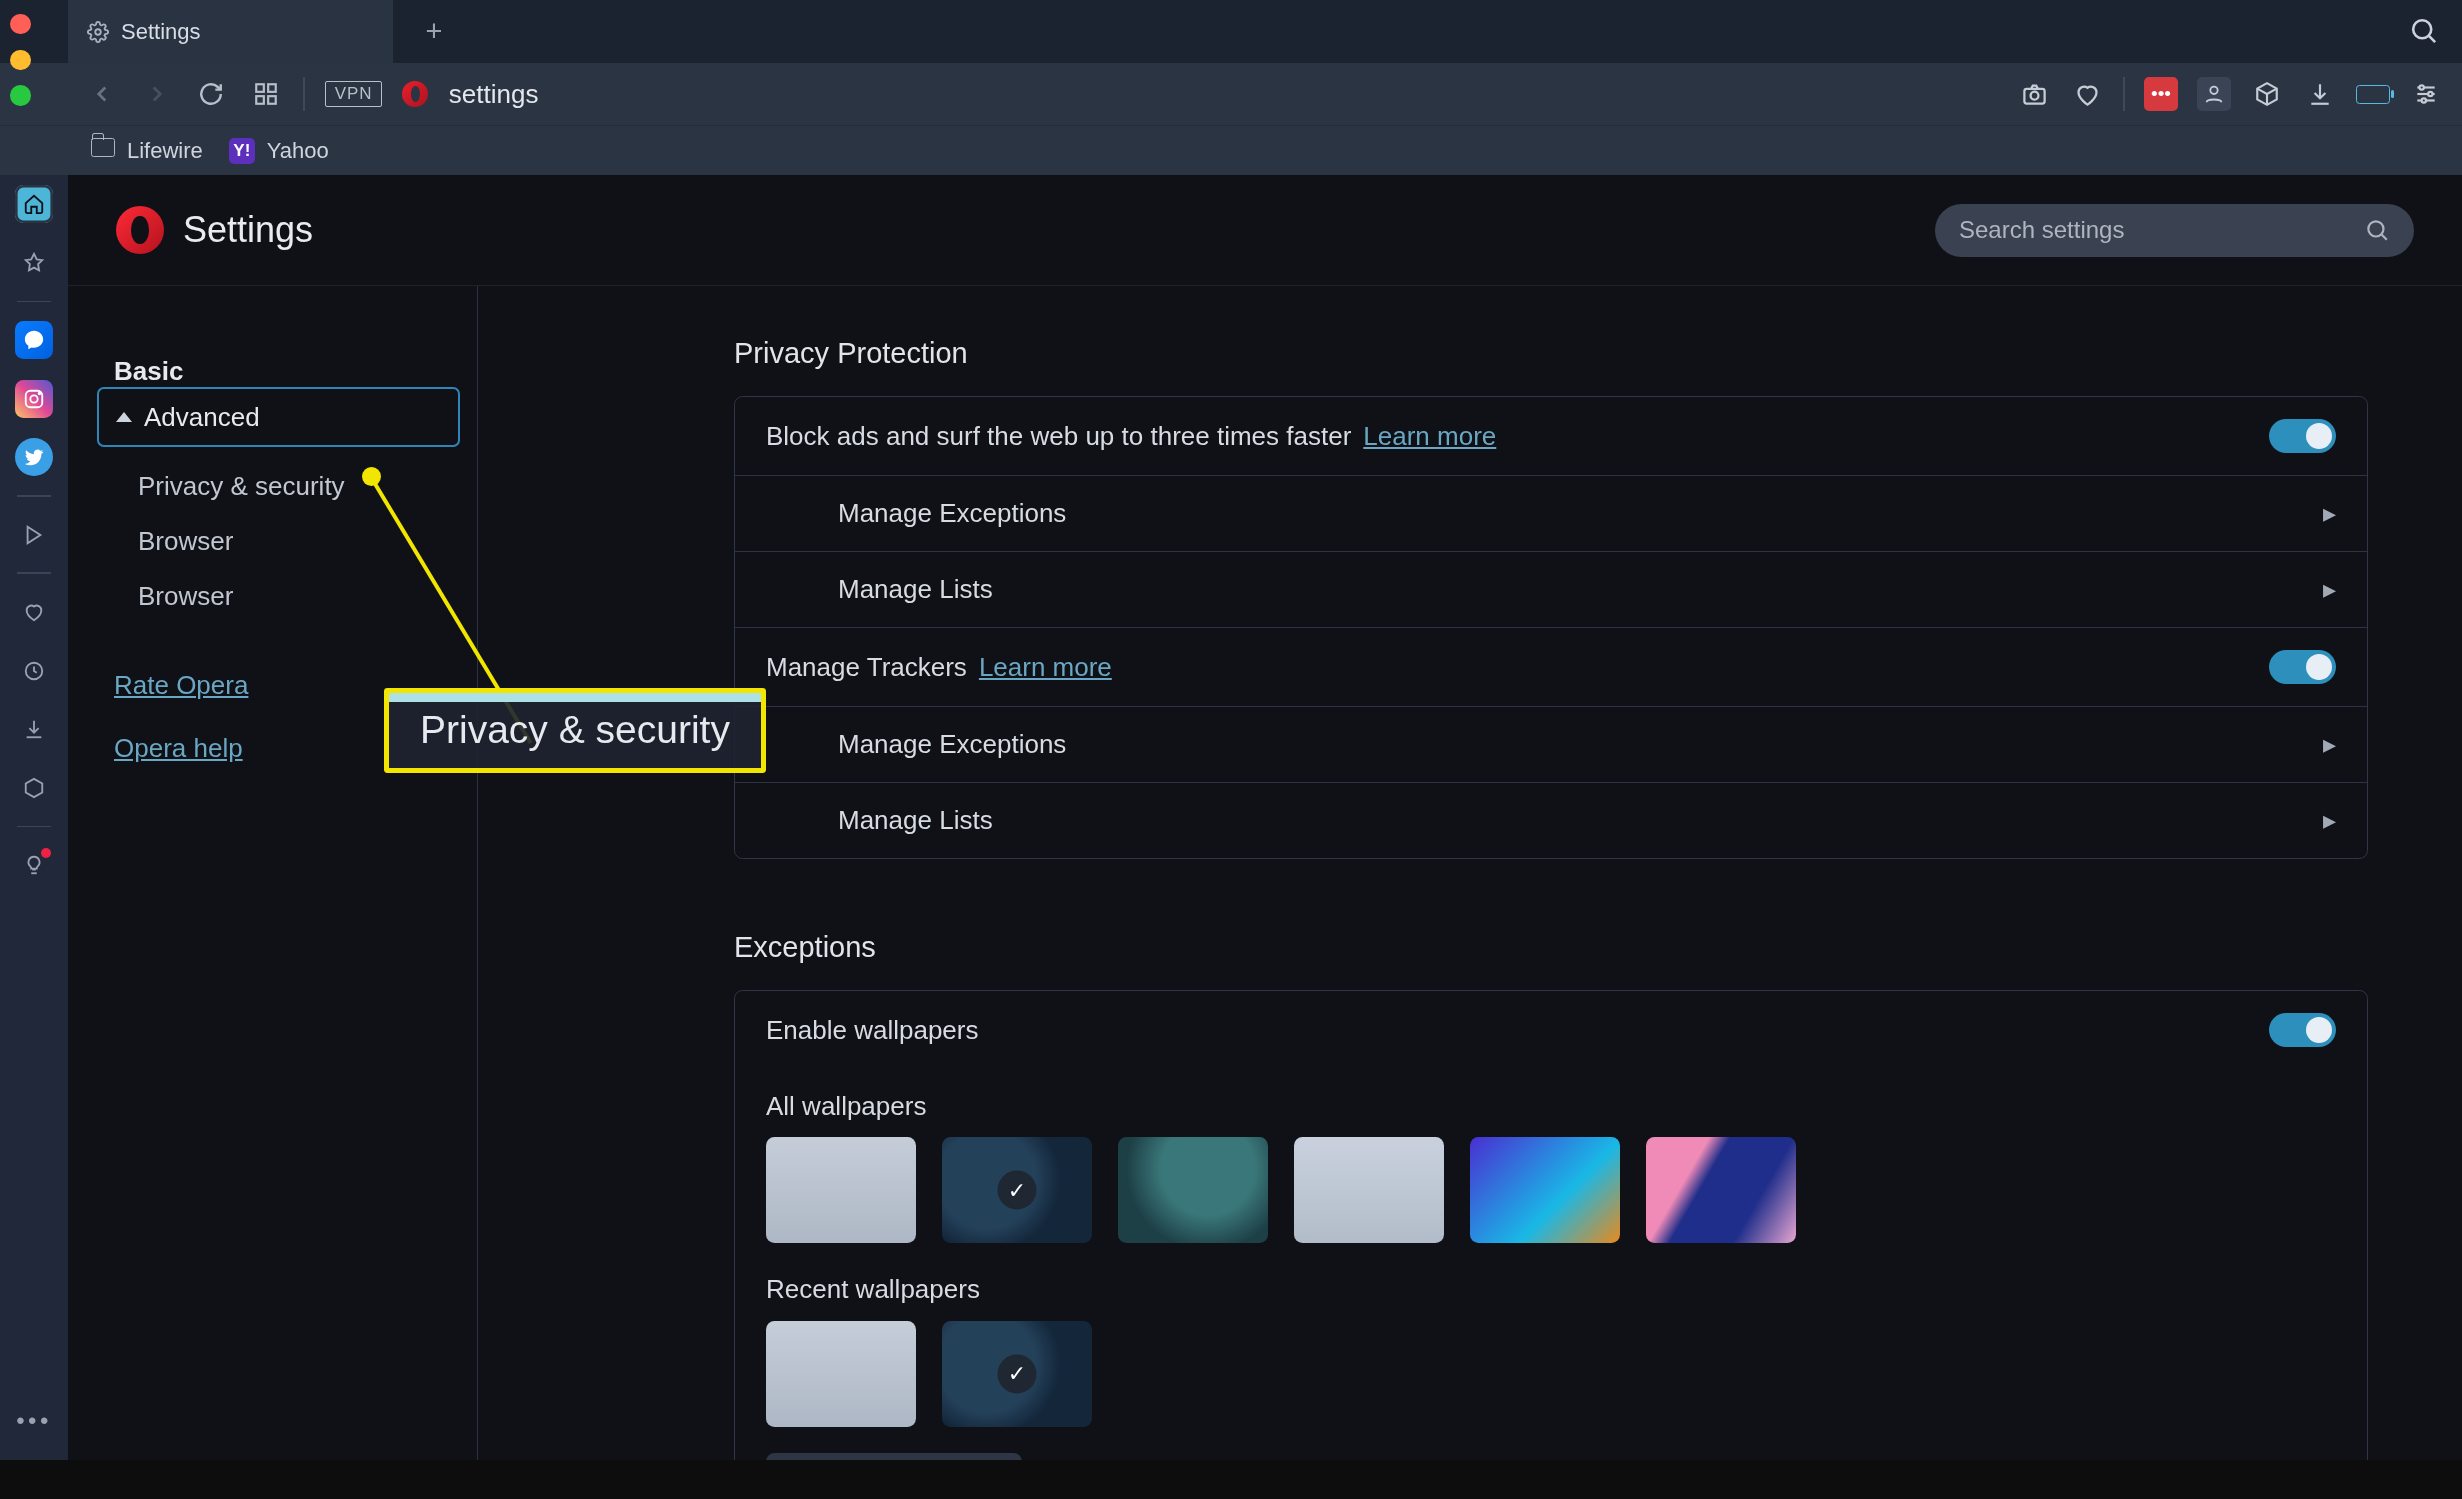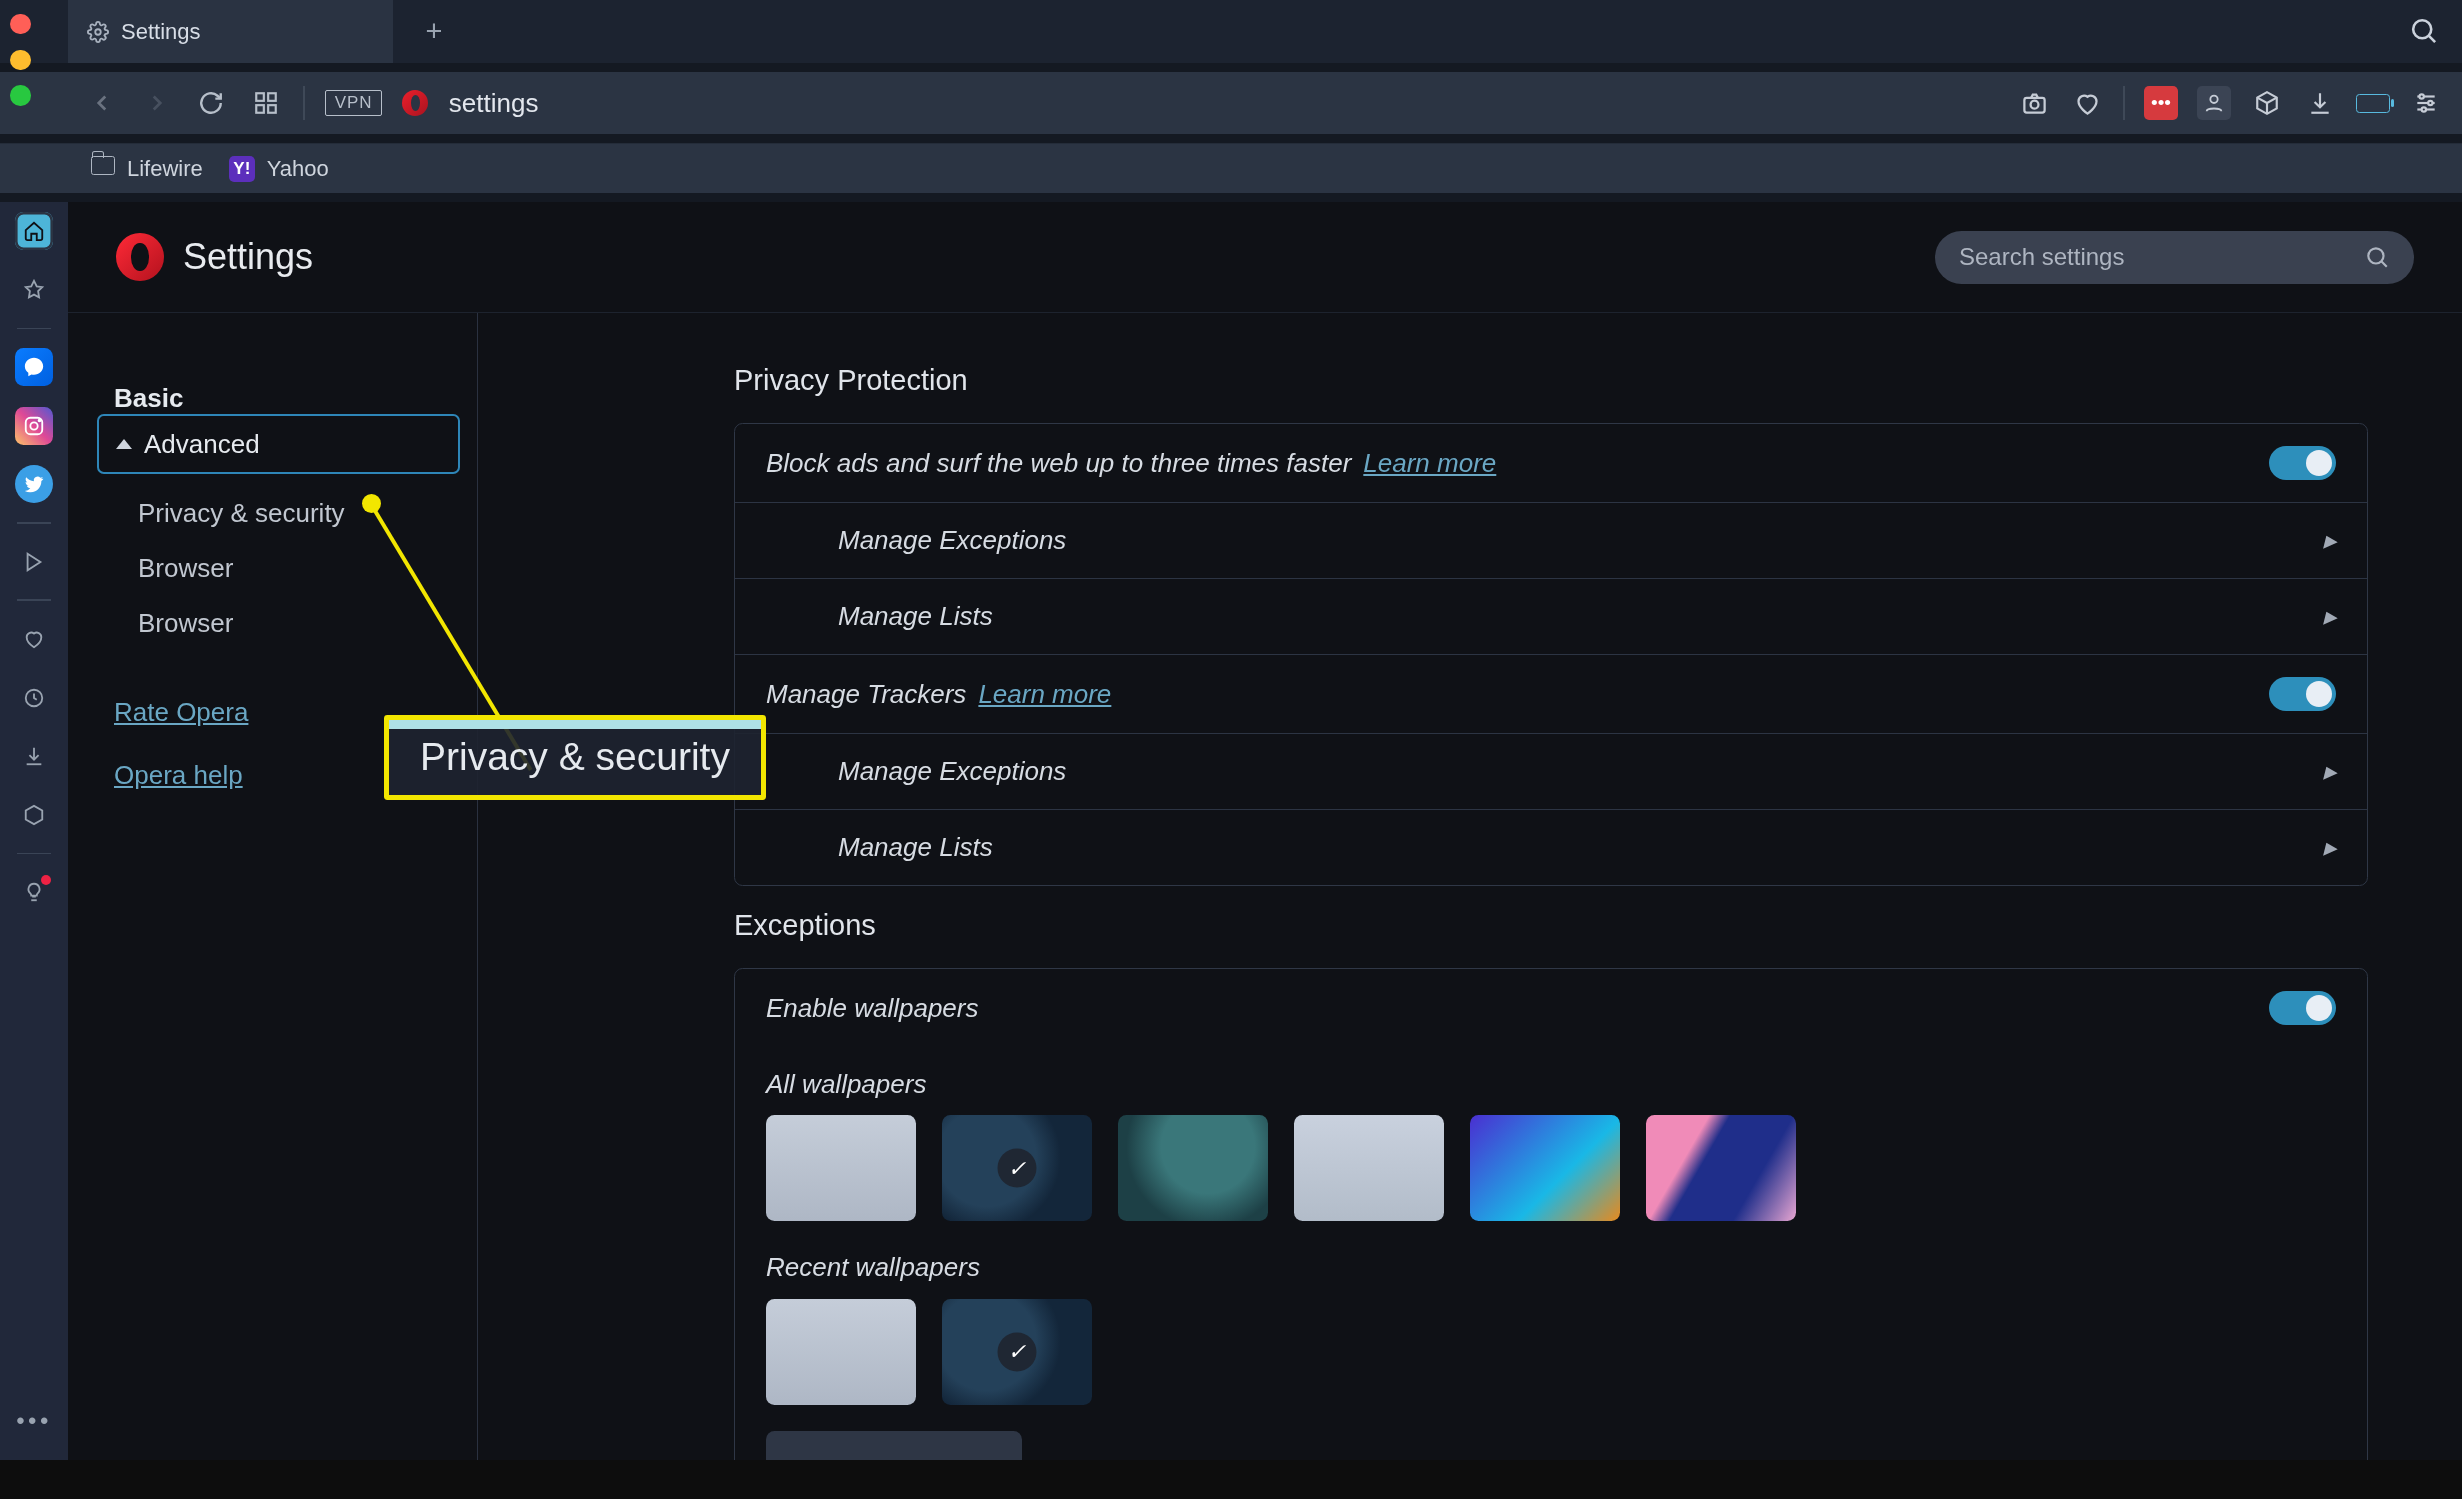--- a/index.html
+++ b/index.html
@@ -1,18 +1,18 @@
 <!DOCTYPE html>
 <html style="font-size:13.7px"><head>
 <meta charset="utf-8">
 <style>
   * { box-sizing: border-box; margin: 0; padding: 0; font-family: -apple-system, BlinkMacSystemFont, "Segoe UI", Arial, sans-serif; }
   html, body { width: 2462px; height: 1500px; background: #0d0d0d; overflow: hidden; }
 
-  .window { width: 2462px; height: 1460px; background: #141922; position: relative; display: flex; flex-direction: column; gap: 9px; }
+  .window { width: 2462px; height: 1460px; background: #141922; position: relative; display: flex; flex-direction: column; }
 
   
   .traffic { position: absolute; left: 10.3px; top: 13.7px; display: flex; flex-direction: column; gap: 15.4px; z-index: 50; }
   .tl { width: 20.5px; height: 20.5px; border-radius: 50%; }
   .tl.r { background: #ff5f57; } .tl.y { background: #febc2e; } .tl.g { background: #28c840; }
 
   
   .tabstrip { height: 63px; background: #1c2330; display: flex; align-items: center; padding-left: 68px; position: relative; }
   .tab { height: 63px; background: #2a3342; display: flex; align-items: center; padding: 0 26px 0 19px; gap: 12px; color: #d7dde6; font-size: 22px; min-width: 325px; }
   .tab .gear { width: 22px; height: 22px; display:flex; align-items:center; justify-content:center; color:#a9b2bf; }
@@ -69,21 +69,21 @@
   .lnitem { height: 60px; display:flex; align-items:flex-end; padding: 0 17px; color:#c1c7d0; font-size: 26px; border-radius: 5.1px; cursor:pointer; }
   .lnitem.sub { padding-left: 41px; font-size: 26px; height: 55px; }
   .lnitem.section { font-weight:600; color:#e6eaef; }
   .advbox { border: 2.6px solid #2e86b8; border-radius: 6.8px; display:flex; align-items:center; gap: 12px; color:#e6eaef; font-weight:400; }
   .tri-up { width: 0; height: 0; border-left: 8.5px solid transparent; border-right: 8.5px solid transparent; border-bottom: 10.3px solid #cfd5de; }
   .lnlink { color:#6aa7c4; text-decoration: underline; font-size: 26px; padding: 8.5px 17px; display:inline-block; cursor:pointer; margin-top: 15.4px;}
 
   
   .main { flex:1; padding: 34px 94px 0 256px; overflow-y: auto; color:#d7dce3; }
   .section-title { font-size: 29px; color:#e1e5eb; margin: 17px 0 26px; font-weight: 400; }
-  .card { border: 0.9px solid #2f3746; border-radius: 8.5px; padding: 0; margin-bottom: 23px; font-style: italic; }
+  .card { border: 0.9px solid #2f3746; border-radius: 8.5px; padding: 0; margin-bottom: 72px; }
   .row { display:flex; align-items:center; padding: 22px 31px; font-size: 26px; }
   .row + .row { border-top: 0.9px solid #2c3443; }
   .row.inner { padding-left: 103px; justify-content: space-between; }
   .row.inner .arr, .row .arr { color:#a1a9b5; }
   .row .link { color:#6aa7c4; text-decoration: underline; margin-left: 12px; }
   .row .push { margin-left: auto; }
   .toggle { width: 67px; height: 34px; border-radius: 17px; background:#2d8fbb; position:relative; cursor:pointer; }
   .toggle::after { content:""; position:absolute; right:4.3px; top:4.3px; width:26px; height:26px; border-radius:50%; background:#e8eef5; }
 
   

